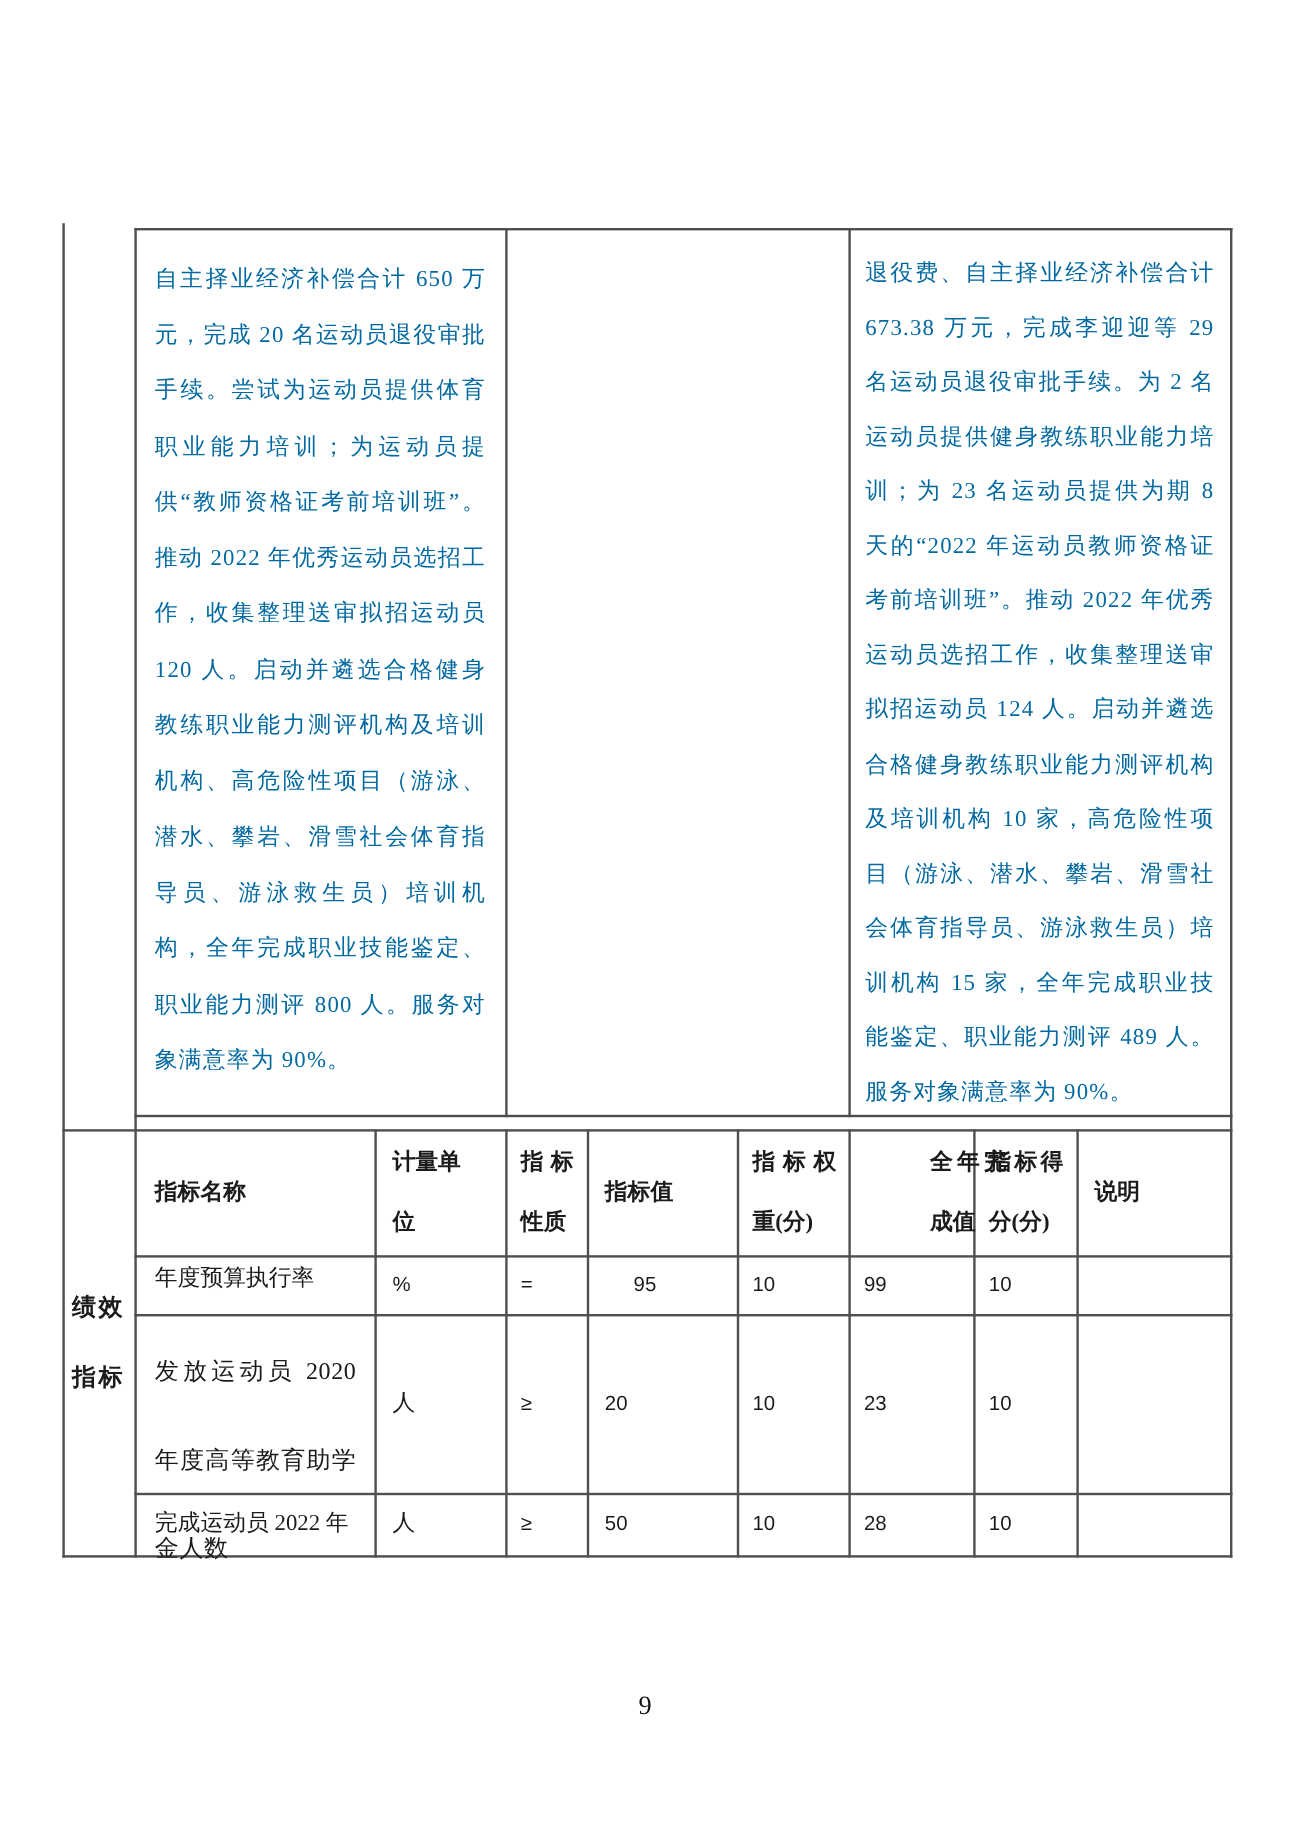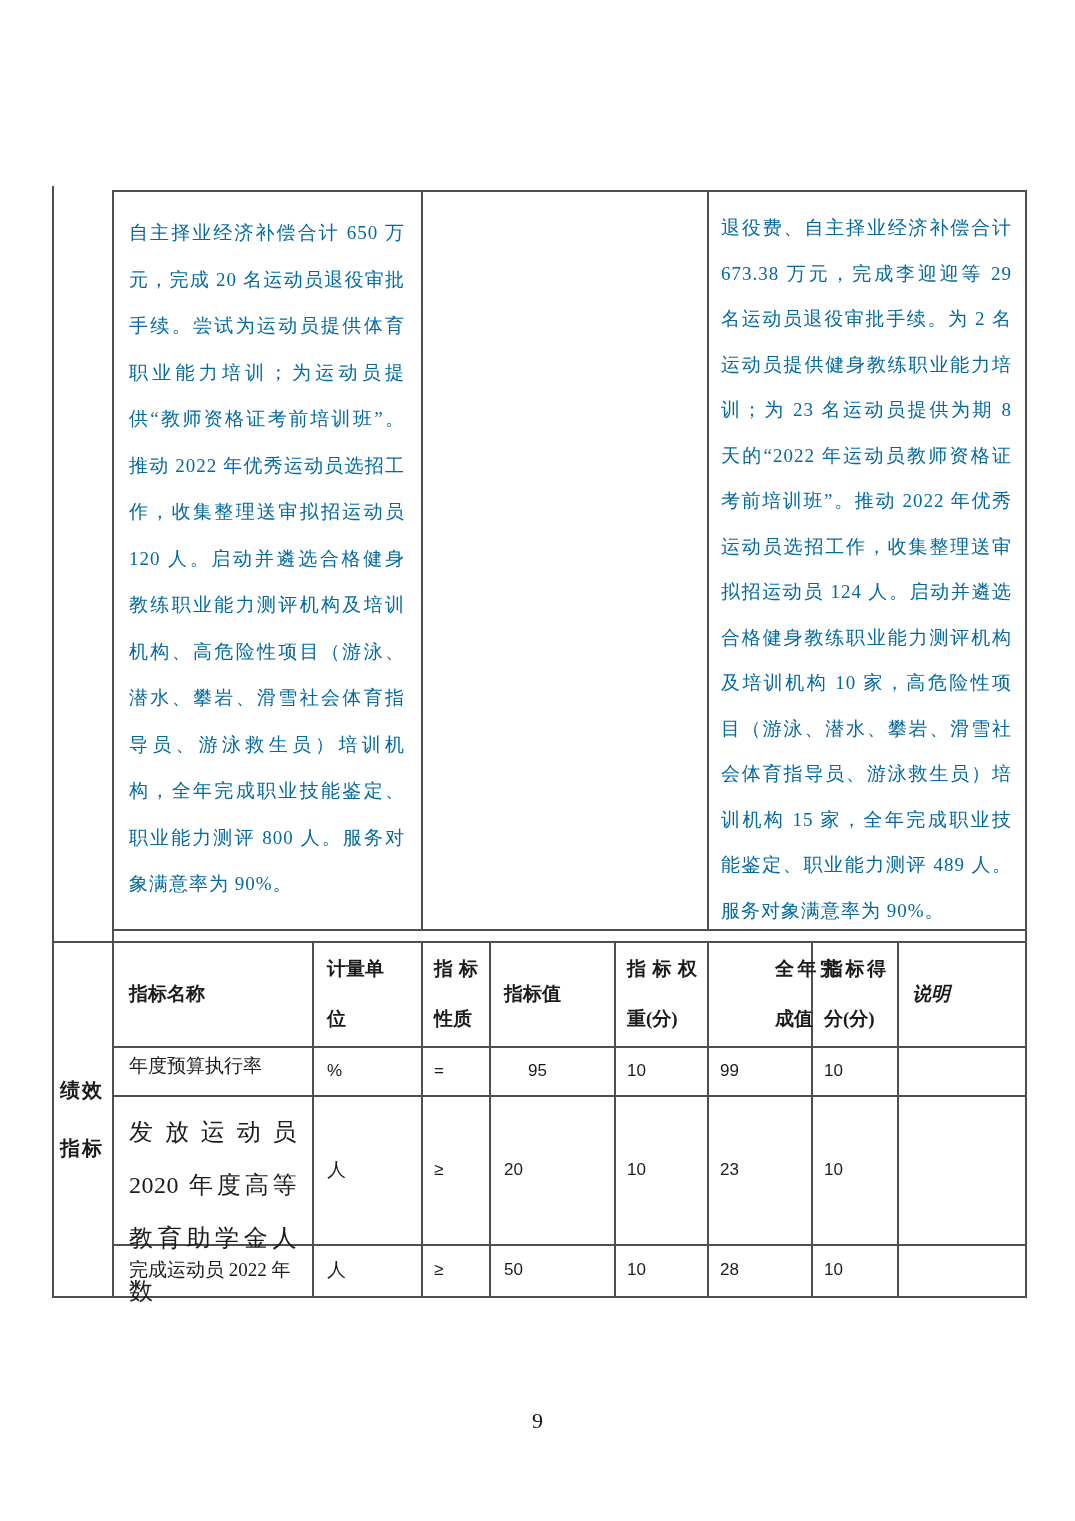--- a/index.html
+++ b/index.html
@@ -41,21 +41,21 @@
     box-sizing:border-box;
     font-size:19px;
   }
   .tc > span{display:block;width:100%;text-align:justify;}
   .tc.single > span{text-align:left;}
   .th{font-weight:bold;line-height:50px;}
   .num{font-family:"Liberation Sans", sans-serif;font-size:17px;line-height:22px;}
   .kai{font-size:19px;line-height:52px;}
   .row-name-multiline{
     position:absolute;box-sizing:border-box;
-    font-size:24px;line-height:53px;text-align:justify;
+    font-size:20px;line-height:74px;text-align:justify;
     padding:11px 15px 0 17px;letter-spacing:0.5px;
   }
   .page-number{
     position:absolute;left:0;top:1408px;width:100%;
     text-align:center;font-size:22px;color:#111;
     font-family:"Liberation Serif", serif;
   }
 </style>
 </head>
 <body>
@@ -103,21 +103,21 @@
     </div>
   <div class="tc th" style="left:614px;top:941px;width:93px;height:105px;padding:0 10px 0 13px;">
     <span>指标权重(分)</span>
     </div>
   <div class="tc th" style="left:707px;top:941px;width:104px;height:105px;padding:0 16px 0 24px;margin-left:44px;">
     <span>全年完成值</span>
     </div>
   <div class="tc th" style="left:811px;top:941px;width:86px;height:105px;padding:0 11px 0 13px;">
     <span>指标得分(分)</span>
     </div>
-  <div class="tc th single" style="left:897px;top:941px;width:128px;height:105px;padding-left:15px;font-style:italic;">
+  <div class="tc th single" style="left:897px;top:941px;width:128px;height:105px;padding-left:15px;">
     <span>说明</span>
     </div>
 
   <div class="tc kai single" style="left:112px;top:1046px;width:200px;height:40px;padding-left:17px;">
     <span>年度预算执行率</span>
     </div>
   <div class="tc num single" style="left:312px;top:1046px;width:109px;height:49px;padding-left:15px;">
     <span>%</span>
     </div>
   <div class="tc num single" style="left:421px;top:1046px;width:68px;height:49px;padding-left:13px;">

